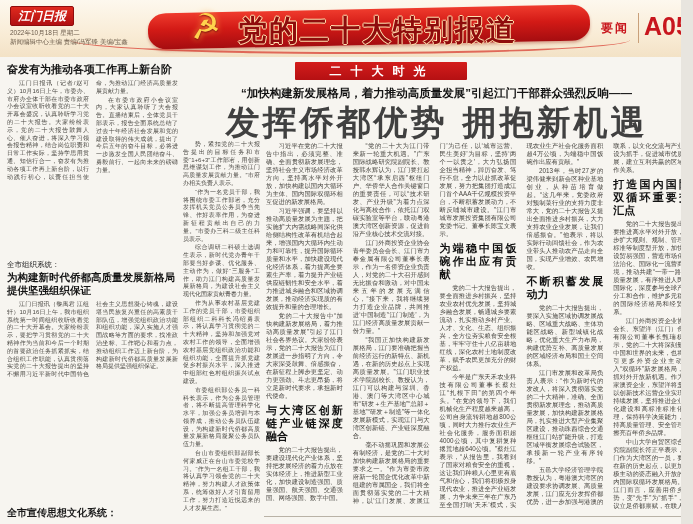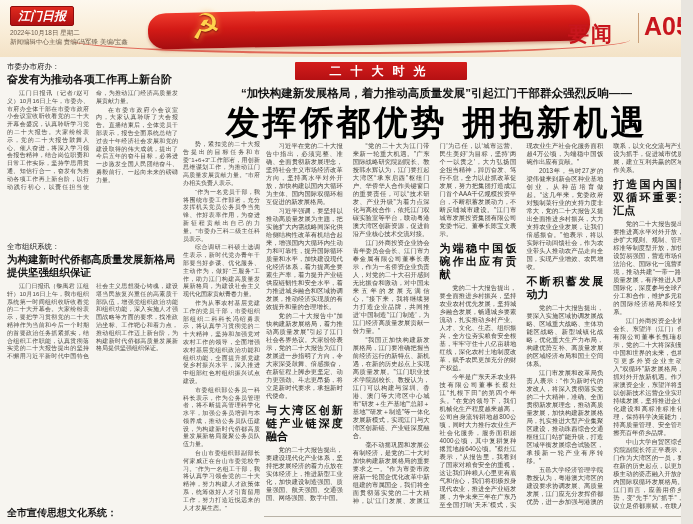--- a/index.html
+++ b/index.html
@@ -15,46 +15,46 @@
           border-bottom:2px solid #d8352a;border-radius:50%;opacity:.7;}
   .emblem{position:absolute;left:190px;top:6px;font-size:34px;line-height:40px;color:#ffd34d;
           transform:rotate(-8deg);text-shadow:0 1px 2px #7a0b0b,0 0 6px #ffb347;}
   .banner-title{position:absolute;left:238px;top:11px;font-size:29px;font-weight:900;letter-spacing:2px;
           color:#8f0c0c;font-family:"DejaVu Serif","Liberation Serif",serif;
           text-shadow:0 1px 0 #ffdfae,0 -1px 0 #ffdfae,1px 0 0 #ffdfae,-1px 0 0 #ffdfae;}
   .logo{position:absolute;left:10px;top:6px;background:linear-gradient(180deg,#e02a1e,#b01012);
         color:#fff;font-weight:bold;font-style:italic;font-size:12px;line-height:16px;
         padding:1px 7px;border-radius:2px;border:1px solid #8f0c0c;}
   .dateline{position:absolute;left:10px;top:28px;font-size:6.5px;line-height:9px;color:#6b5b4a;}
-  .sect{position:absolute;left:568px;top:20px;font-size:21px;font-weight:bold;color:#c8161d;letter-spacing:2px;}
+  .sect{position:absolute;left:601px;top:20px;font-size:12px;font-weight:bold;color:#c8161d;letter-spacing:2px;}
   .vdiv{position:absolute;left:638px;top:13px;width:1px;height:30px;background:#c9a07a;}
   .pageno{position:absolute;left:644px;top:12px;font-size:25px;font-weight:bold;color:#c8161d;}
   
   .left-block{position:absolute;left:7px;top:62px;width:171px;height:458px;display:flex;flex-direction:column;}
   .kicker{font-size:7.5px;color:#222;line-height:10px;}
   .h-a1{margin:1px 0 4px;font-size:11px;line-height:13px;font-weight:900;color:#151515;letter-spacing:0;}
   .h-a2{margin:1px 0 4px;font-size:10.5px;line-height:13px;font-weight:900;color:#151515;white-space:pre-line;}
   .body{font-size:6px;line-height:7.8px;text-align:justify;color:#4a4843;}
   .body p{margin:0 0 1px;text-indent:2em;}
   .cols2{column-count:2;column-gap:7px;}
   .a1body{height:152px;overflow:hidden;}
   .a2body{height:122px;overflow:hidden;}
-  .art2{}
+  .art2{margin-top:28px;}
   .bottom-kicker{margin-top:auto;font-size:10px;font-weight:bold;color:#1a1a1a;}
   
   .spill{position:absolute;left:183px;top:141px;width:77px;height:370px;overflow:hidden;
          font-size:6px;line-height:7.8px;text-align:justify;color:#4a4843;}
   .spill p{margin:0 0 1px;text-indent:2em;}
   
   .feature-head{position:absolute;left:183px;top:62px;width:507px;text-align:center;}
   .badge{display:block;width:172px;margin:0 0 6px 112px;background:linear-gradient(180deg,#d41d1b,#b51013);
          color:#fff;font-size:12px;font-weight:bold;line-height:18px;letter-spacing:9px;
          padding-left:2px;box-sizing:border-box;text-align:center;border-radius:1px;}
   .subtitle{font-size:11.5px;font-weight:bold;color:#141414;line-height:14px;margin-bottom:3px;}
-  .feature-headline{margin:0;font-size:34px;line-height:38px;font-weight:900;color:#000000;
+  .feature-headline{margin:0;font-size:34px;line-height:38px;font-weight:900;color:#404040;
          letter-spacing:3px;font-family:"DejaVu Serif","Liberation Serif",serif;}
   .feature-body{position:absolute;left:266px;top:142px;width:424px;height:369px;overflow:hidden;
          column-count:5;column-gap:10px;font-size:6.3px;line-height:8px;text-align:justify;color:#46443f;}
   .feature-body p{margin:0 0 1px;text-indent:2em;}
   .subhead{font-size:11px;line-height:13px;font-weight:900;color:#111;margin:4px 0 3px;
          break-inside:avoid;text-indent:0;}
   .bottom-rule{position:absolute;left:264px;top:516px;width:426px;height:1px;background:#b9b2a6;}
 </style>
 </head>
 <body>
@@ -63,28 +63,28 @@
 
   <header class="banner">
     <div class="ribbon"></div>
     <div class="swoosh"></div>
     <div class="logo">江门日报</div>
     <div class="dateline">
       <div>2022年10月18日 星期二</div>
       <div>新闻编辑中心主编 责编/冯军锋 美编/宝鑫</div>
     </div>
     <div class="emblem">☭</div>
+    <div class="banner-title">党的二十大特别报道</div>
     <div class="sect">要闻</div>
     <div class="vdiv"></div>
     <div class="pageno">A05</div>
   </header>
 
   <section class="left-block">
     <article>
-      <div class="kicker">市委办市府办：</div>
       <h2 class="h-a1">奋发有为推动各项工作再上新台阶</h2>
       <div class="body cols2 a1body">
           <p>江门日报讯（记者/赵可义）10月16日上午，市委办、市府办全体干部在市委市政府小会议室收听收看党的二十大开幕会盛况，认真聆听学习党的二十大报告。大家纷纷表示，党的二十大报告鼓舞人心、催人奋进，将深入学习领会报告精神，结合岗位职责和日常工作实际，坚持学思用贯通、知信行合一，奋发有为推动各项工作再上新台阶，以行动践行初心，以责任担当使命，为推动江门经济高质量发展贡献力量。</p>
           <p>在市委市政府小会议室内，大家认真聆听了大会报告。直播结束后，全体党员干部表示，报告全面系统总结了过去十年经济社会发展和党的建设取得的伟大成就，提出了今后五年的奋斗目标，必将进一步激发全国人民团结奋斗、勇毅前行、一起向未来的磅礴力量。</p>
         </div>
     </article>
     <article class="art2">
       <div class="kicker">全市组织系统：</div>
       <h2 class="h-a2">为构建新时代侨都高质量发展新格局
 提供坚强组织保证</h2>

